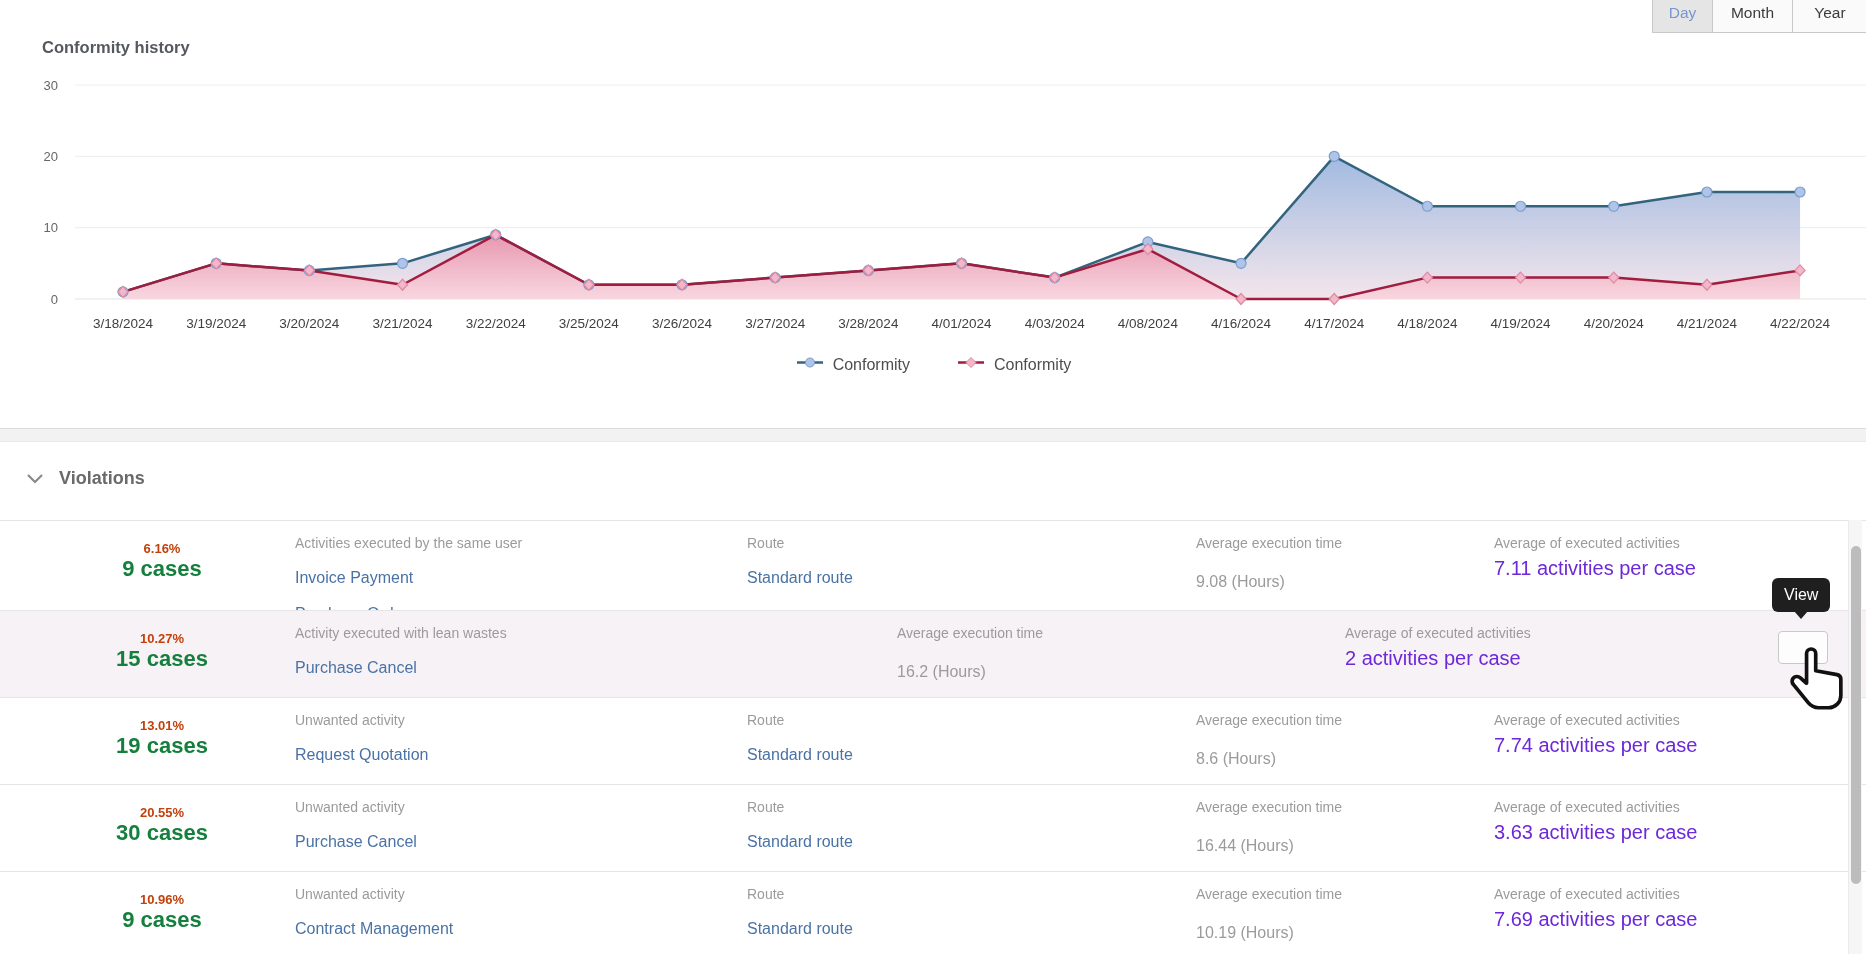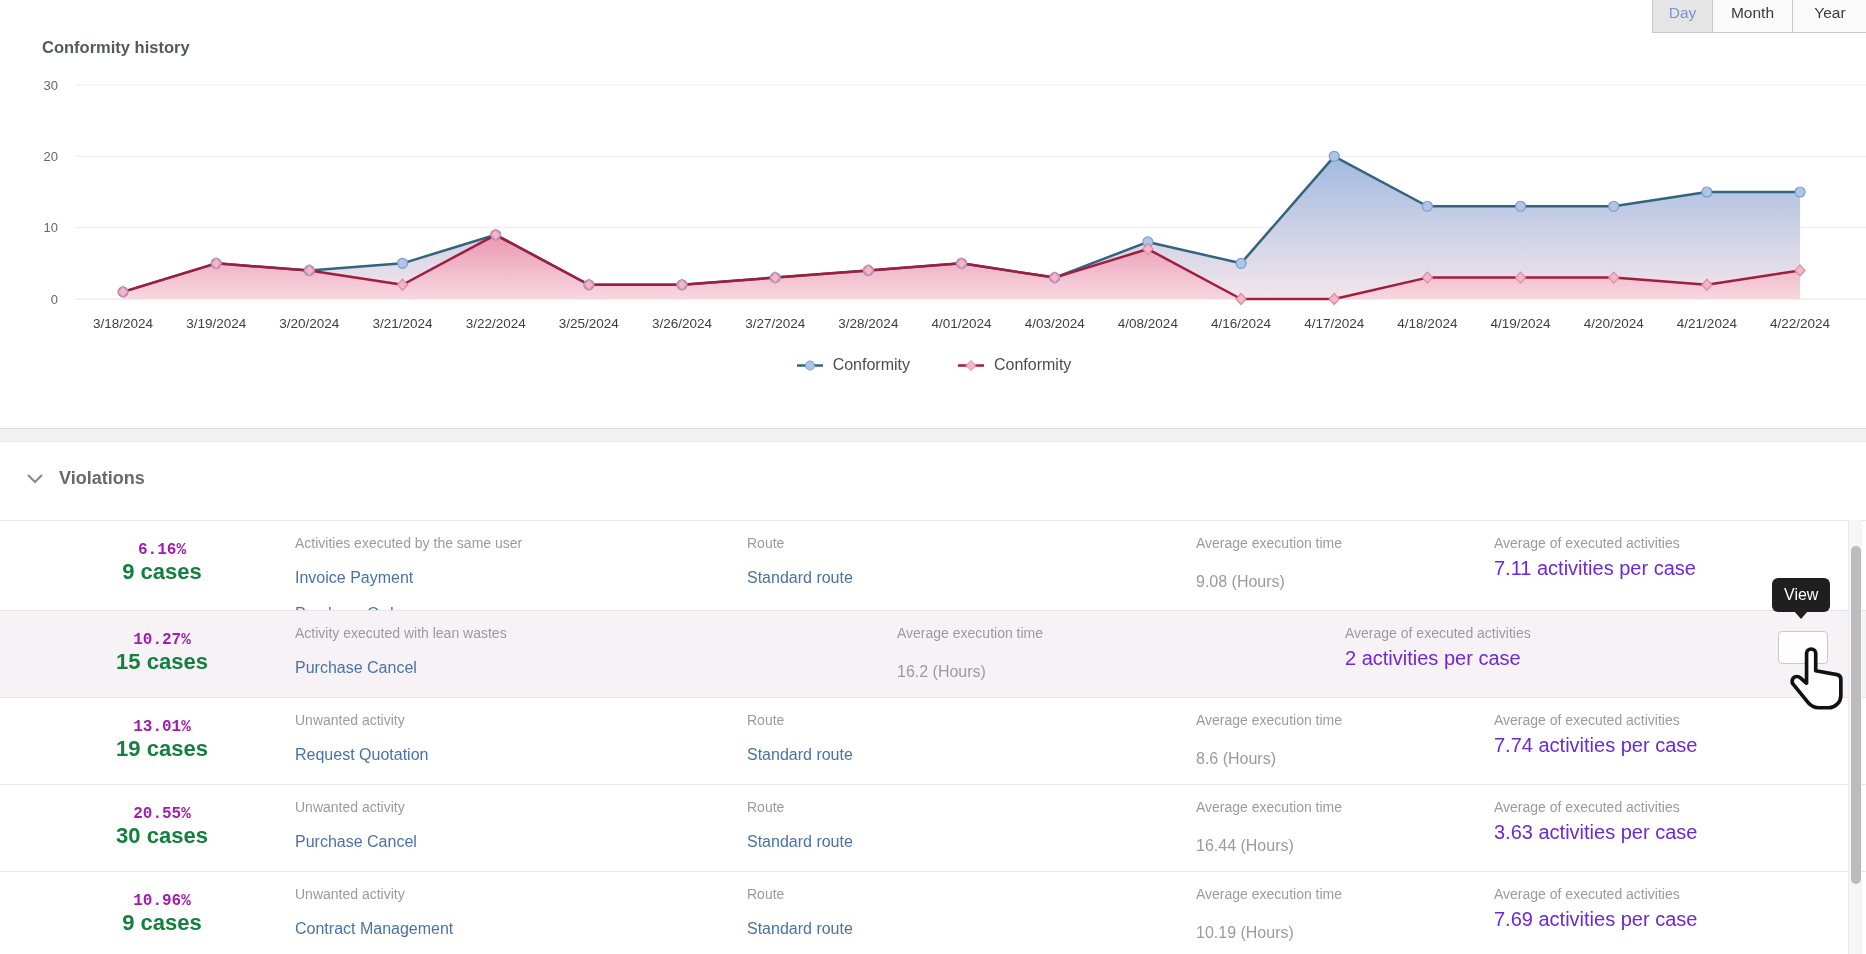--- a/index.html
+++ b/index.html
@@ -13,34 +13,34 @@
          color:#3c3c3c; border-right:1px solid #c9c9c9; background:#fafafa; cursor:pointer; }
   .tab:last-child { border-right:none; }
   .tab.selected { background:#e5e5e5; color:#7796d0; }
 
   
   .chart-title { position:absolute; left:42px; top:38px; font-size:16.5px; font-weight:bold; color:#55595e; }
   #chart-svg { position:absolute; left:0; top:60px; }
   #chart-svg text { font-family:"Liberation Sans", sans-serif; }
   .legend { position:absolute; left:0; top:356px; width:1866px; display:flex;
             justify-content:center; gap:46px; align-items:center; }
-  .legend-item { display:flex; align-items:center; gap:8px; font-size:16px; color:#4d4d4d; }
+  .legend-item { display:flex; align-items:flex-start; gap:8px; font-size:16px; color:#4d4d4d; }
 
   .card-gap { position:absolute; left:0; top:428px; width:1866px; height:14px;
               background:#f2f2f2; border-top:1px solid #dcdcdc; border-bottom:1px solid #e9e9e9; }
 
   
   .vio-header { position:absolute; left:26px; top:468px; display:flex; align-items:center;
                 gap:15px; cursor:pointer; }
   .vio-title { font-size:18px; font-weight:bold; color:#6a6a6a; }
 
   .vrow { position:absolute; left:0; width:1866px; border-top:1px solid #e6e6e6; background:#fff; }
   .vrow.highlight { background:#f7f2f6; }
   .pct { position:absolute; left:62px; top:20px; width:200px; text-align:center; }
-  .pct-val { font-size:16px; font-weight:bold; color:#a21caf;font-family:Liberation Mono, monospace; }
+  .pct-val { font-size:13px; font-weight:bold; color:#c2410c; }
   .pct-cases { font-size:22px; font-weight:bold; color:#15803d; margin-top:0; }
   .cell { position:absolute; top:14px; }
   .cell-label { font-size:14px; color:#9b9b9b; }
   .cell-link { display:block; font-size:16px; color:#4a72a6; margin-top:18px; text-decoration:none; cursor:pointer; }
   .cell-gray { font-size:16px; color:#9b9b9b; margin-top:22px; }
   .cell-red { font-size:20px; color:#6d28d9; margin-top:6px; }
 
   
   .view-tooltip { position:absolute; left:1772px; top:578px; background:#1f1f1f; color:#fff;
                   font-size:16px; padding:8px 12px; border-radius:6px; z-index:6; }

